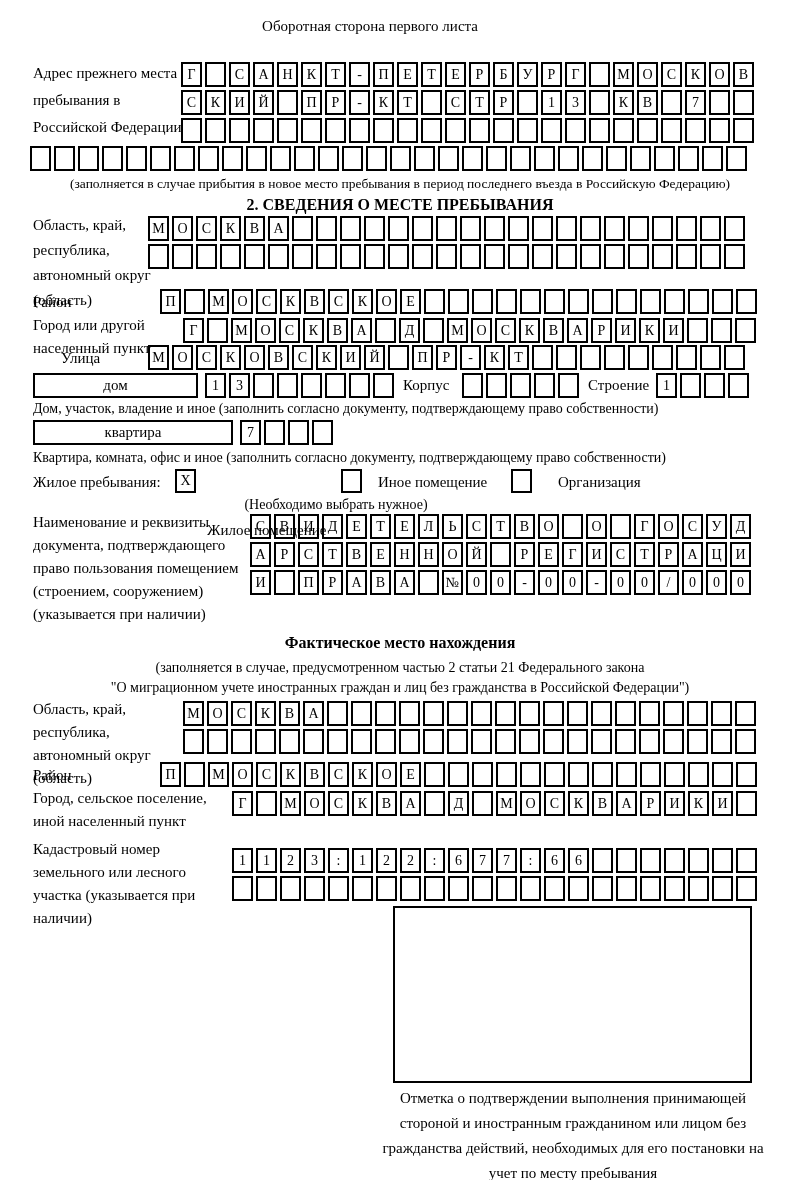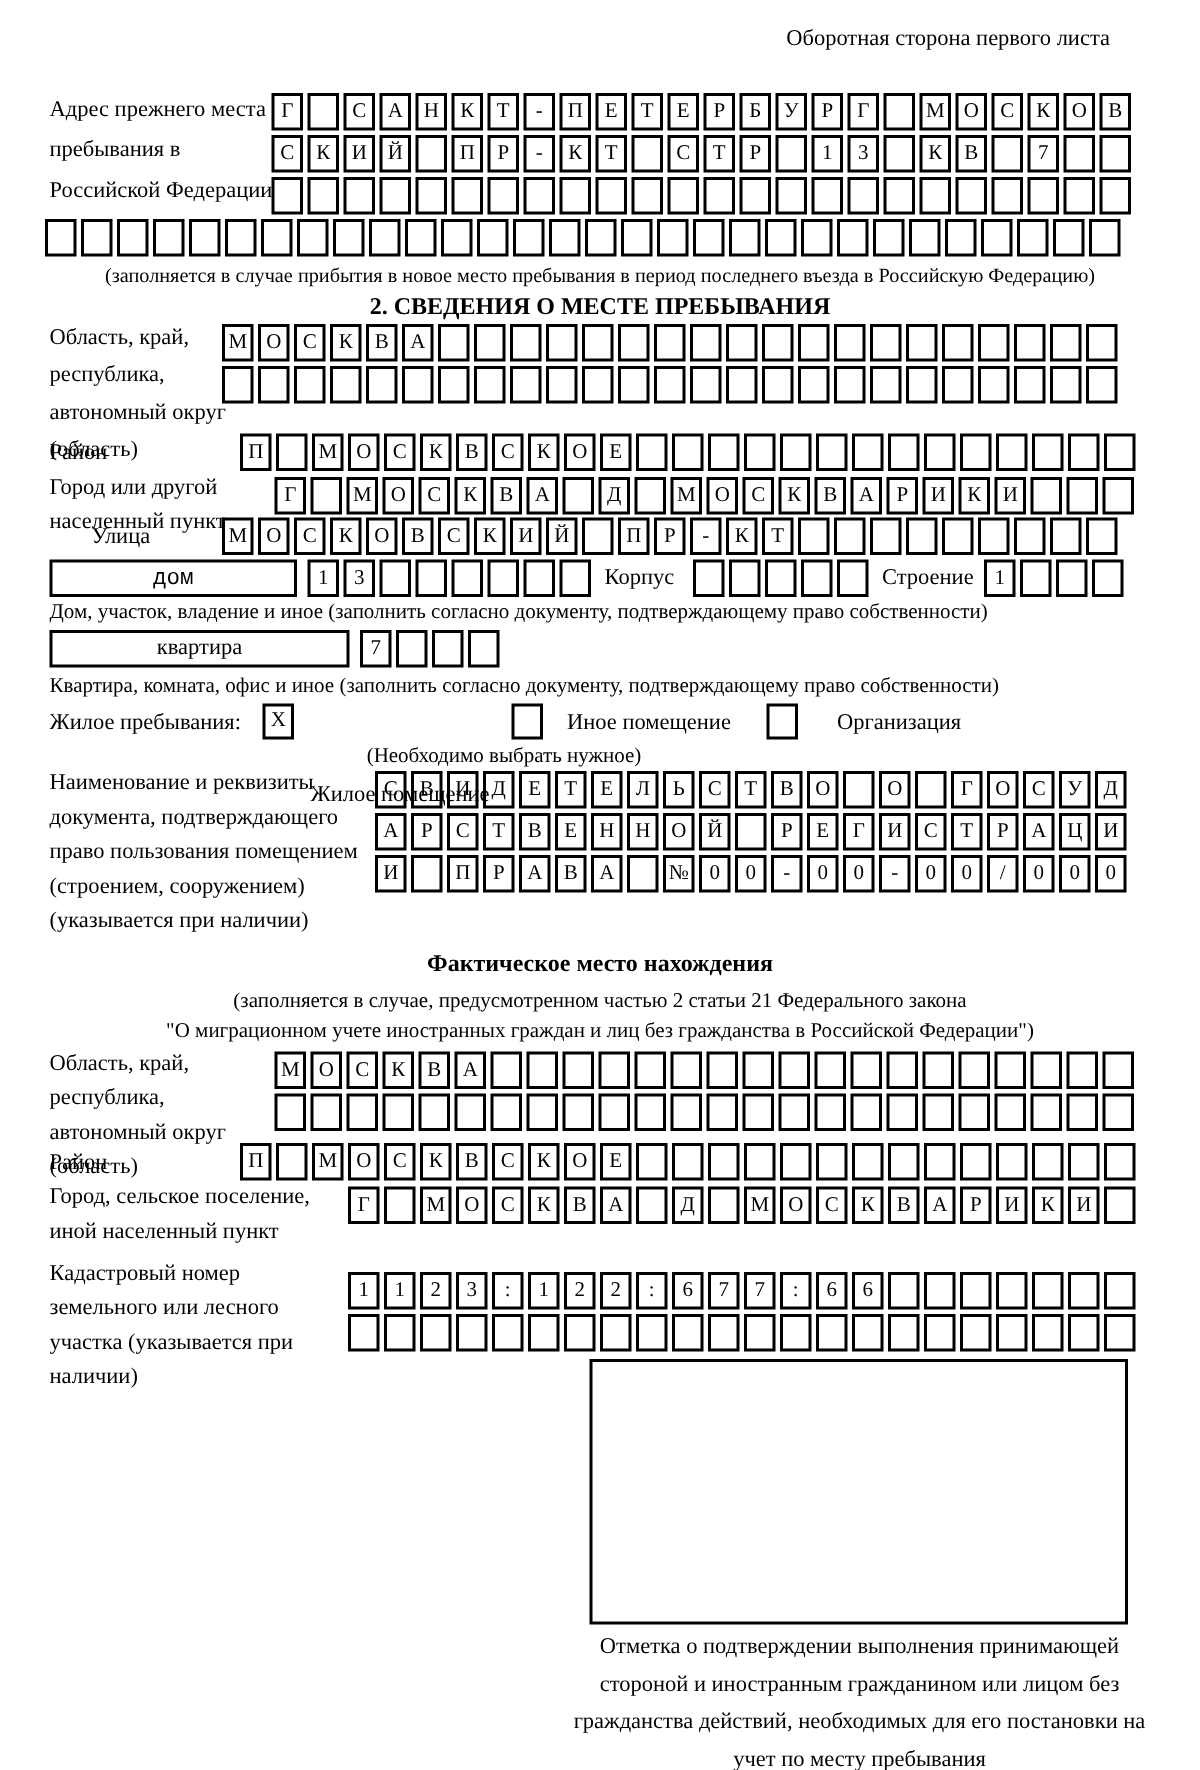--- a/index.html
+++ b/index.html
@@ -18,21 +18,21 @@
   .note{font-size:13.5px;}
   .hdr{font-weight:bold;font-size:16px;text-align:center;}
   .centerline{left:0;width:800px;text-align:center;}
   .stampbox{border:2px solid #000;box-sizing:border-box;}
 </style>
 </head>
 <body>
 
 <div class="page">
 
-  <div class="abs note" style="top:18px;left:0;width:740px;text-align:right;font-size:15px;">Оборотная сторона первого листа</div>
+  <div class="abs note" style="top:18px;left:0;width:740px;text-align:center;font-size:15px;">Оборотная сторона первого листа</div>
 
   <div class="abs lbl-wide" style="top:60px;left:33px;width:155px;">Адрес прежнего места пребывания в Российской Федерации</div>
   <div class="abs cellrow" style="top:62px;left:181px;">
       <span class="cell">Г</span>
       <span class="cell"></span>
       <span class="cell">С</span>
       <span class="cell">А</span>
       <span class="cell">Н</span>
       <span class="cell">К</span>
       <span class="cell">Т</span>
@@ -277,21 +277,21 @@
       <span class="cell"></span>
       <span class="cell"></span>
       <span class="cell"></span>
       <span class="cell"></span>
       <span class="cell"></span>
       <span class="cell"></span>
       <span class="cell"></span>
       <span class="cell"></span>
     </div>
 
-  <div class="abs wbox" style="top:373px;left:33px;width:165px;font-family:Liberation Mono, monospace;">дом</div>
+  <div class="abs wbox" style="top:373px;left:33px;width:165px;">дом</div>
   <div class="abs cellrow" style="top:373px;left:205px;">
       <span class="cell">1</span>
       <span class="cell">3</span>
       <span class="cell"></span>
       <span class="cell"></span>
       <span class="cell"></span>
       <span class="cell"></span>
       <span class="cell"></span>
       <span class="cell"></span>
     </div>

